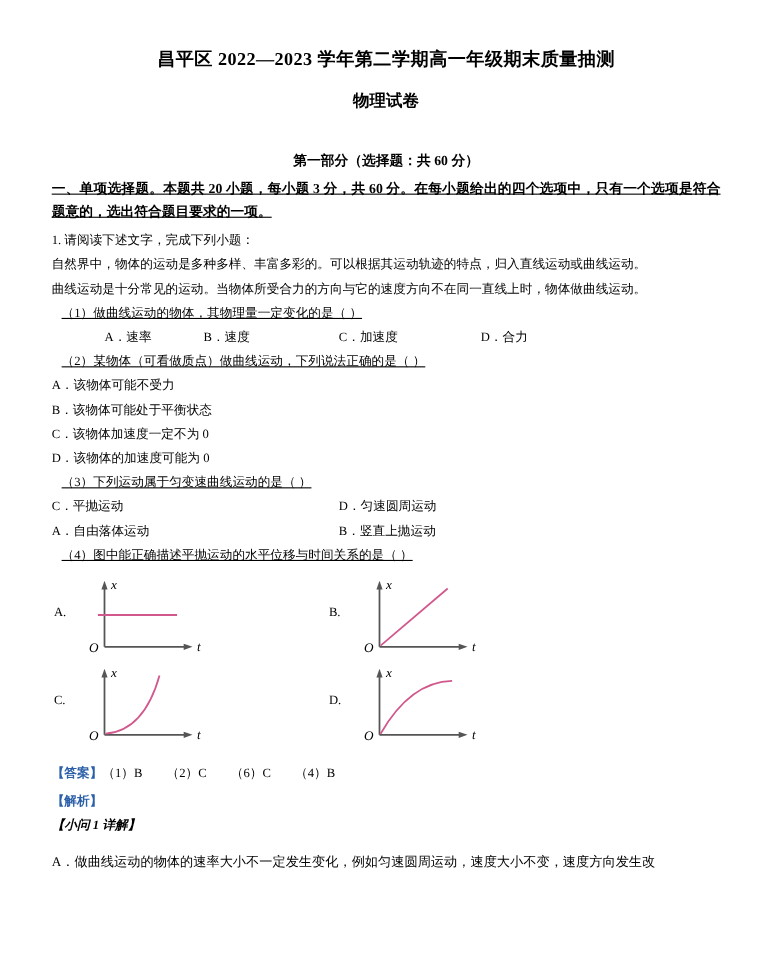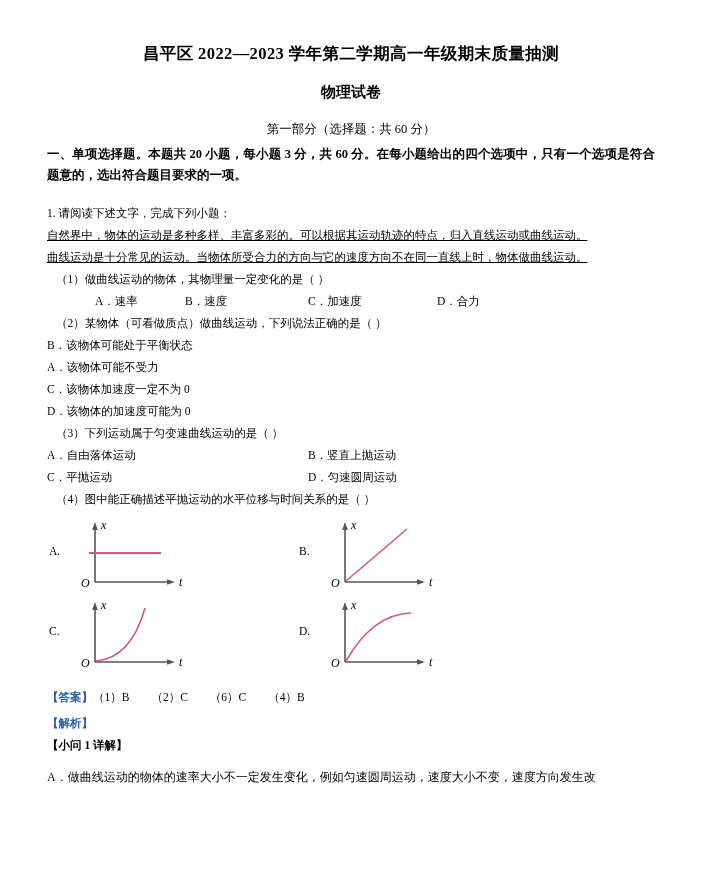--- a/index.html
+++ b/index.html
@@ -41,47 +41,48 @@
   .doc-subtitle {
     text-align: center;
     font-size: 15px;
     font-weight: bold;
     margin-top: 19px;
     line-height: 1.2;
   }
   .part-title {
     text-align: center;
     font-size: 12.5px;
-    font-weight: normal;
-    margin-top: 21px;
+    font-weight: bold;
+    margin-top: 38px;
     line-height: 1.2;
   }
   .section-instruction {
     font-size: 12.5px;
     font-weight: bold;
     line-height: 21px;
     margin-top: 7px;
     text-align: justify;
+    text-decoration: underline;
   }
 
   
   .q-stem {
     font-size: 11.5px;
     line-height: 22px;
-    margin-top: 16px;
+    margin-top: 5px;
   }
   .para {
     font-size: 11.5px;
     line-height: 22px;
+  }
+  .sub-q {
+    font-size: 11.5px;
+    line-height: 22px;
+    padding-left: 9px;
     text-decoration: underline;
-  }
-  .sub-q {
-    font-size: 11.5px;
-    line-height: 22px;
-    padding-left: 9px;
   }
   .opt-row {
     font-size: 11.5px;
     line-height: 22px;
     position: relative;
     height: 22px;
   }
   .opt {
     position: absolute;
     top: 0;
@@ -141,20 +142,21 @@
     font-weight: bold;
   }
   .ans-item {
     display: inline-block;
     margin-right: 22px;
   }
   .analysis-head {
     font-size: 11.5px;
     line-height: 22px;
     font-weight: bold;
+    font-style: italic;
   }
   .analysis-body {
     font-size: 12px;
     line-height: 22px;
   }
   .spacer-6 { height: 6px; }
   .spacer-10 { height: 10px; }
 </style>
 </head>
 <body>
@@ -174,35 +176,35 @@
     <div class="sub-q">（1）做曲线运动的物体，其物理量一定变化的是（       ）</div>
     <div class="opt-row">
       <span class="opt opt-a">A．速率</span>
       <span class="opt opt-b">B．速度</span>
       <span class="opt opt-c">C．加速度</span>
       <span class="opt opt-d">D．合力</span>
     </div>
 
     <div class="sub-q">（2）某物体（可看做质点）做曲线运动，下列说法正确的是（       ）</div>
     <div class="opt-stack">
+      <div>A．该物体可能不受力</div>
       <div>B．该物体可能处于平衡状态</div>
-      <div>A．该物体可能不受力</div>
       <div>C．该物体加速度一定不为 0</div>
       <div>D．该物体的加速度可能为 0</div>
     </div>
 
     <div class="sub-q">（3）下列运动属于匀变速曲线运动的是（       ）</div>
+    <div class="opt-row">
+      <span class="opt opt-half-a">C．平抛运动</span>
+      <span class="opt opt-half-b">D．匀速圆周运动</span>
+    </div>
     <div class="opt-row">
       <span class="opt opt-half-a">A．自由落体运动</span>
       <span class="opt opt-half-b">B．竖直上抛运动</span>
     </div>
-    <div class="opt-row">
-      <span class="opt opt-half-a">C．平抛运动</span>
-      <span class="opt opt-half-b">D．匀速圆周运动</span>
-    </div>
 
     <div class="sub-q">（4）图中能正确描述平抛运动的水平位移与时间关系的是（       ）</div>
 
     <div class="fig-grid">
 
       <div class="fig-row">
 
         <div class="fig-cell left">
           <span class="fig-label">A.</span>
           <svg class="fig-svg" width="140" height="80" viewBox="0 0 140 80">

